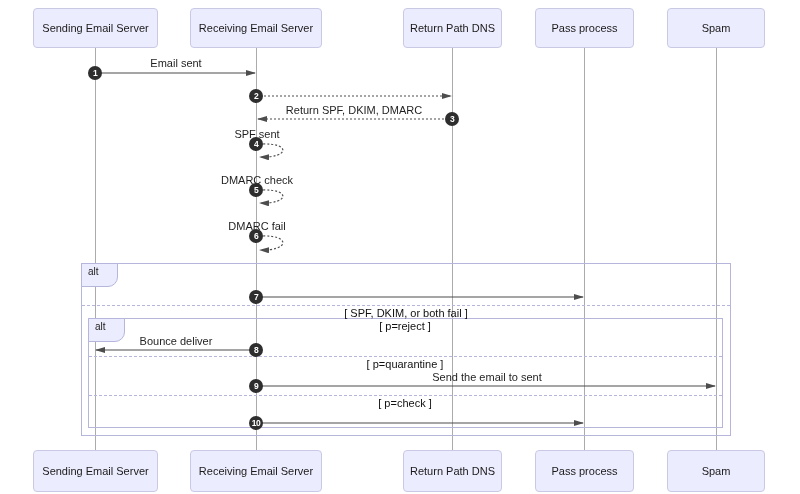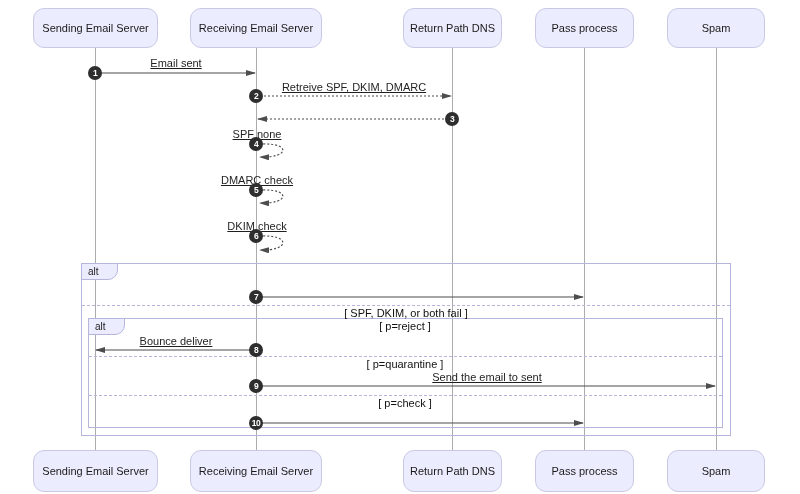--- a/index.html
+++ b/index.html
@@ -2,44 +2,44 @@
 <html><head>
 <meta charset="utf-8">
 <style>
   html,body { margin:0; padding:0; background:#ffffff; }
   .canvas {
     position:relative; width:800px; height:494px; background:#ffffff;
     font-family:"Liberation Sans", sans-serif; overflow:hidden;
   }
   .actor {
     position:absolute; height:40px; background:#ECECFF;
-    border:1px solid #c9c9e5; border-radius:11px; box-sizing:border-box;
+    border:1px solid #c9c9e5; border-radius:4px; box-sizing:border-box;
     display:flex; align-items:center; justify-content:center;
     font-size:11px; color:#1a1a1a; white-space:nowrap;text-align:right;
   }
   .lifeline { position:absolute; width:1px; top:48px; height:403px; background:#ababab; }
   .arrow-layer { position:absolute; left:0; top:0; width:800px; height:494px; pointer-events:none; }
   .badge {
     position:absolute; width:14px; height:14px; border-radius:50%;
     background:#2e2e2e; color:#ffffff; font-size:8.5px; font-weight:bold;
     display:flex; align-items:center; justify-content:center; letter-spacing:-0.5px;
   }
   .msg-label {
     position:absolute; transform:translateX(-50%); font-size:11px;
-    color:#1f1f1f; white-space:nowrap;text-decoration:underline;
+    color:#1f1f1f; white-space:nowrap;
   }
   .cond {
     position:absolute; transform:translateX(-50%); font-size:11px;
     color:#111111; white-space:nowrap;
   }
   .alt-frame { position:absolute; border:1px solid #b6b6dc; box-sizing:border-box; }
   .alt-tag {
     position:absolute; background:#ECECFF; border:1px solid #b6b6dc;
     border-radius:0 0 10px 0; font-size:10px; color:#222222;
-    width:37px; height:17px; line-height:16px; padding-left:6px; box-sizing:border-box;
+    width:37px; height:24px; line-height:16px; padding-left:6px; box-sizing:border-box;
   }
   .divider { position:absolute; height:0; border-top:1px dashed #b6b6dc; }
 </style>
 </head>
 <body>
 
 <div class="canvas">
 
   <div class="lifeline" style="left:95px"></div>
   <div class="lifeline" style="left:256px"></div>
@@ -85,24 +85,24 @@
     <path d="M 263 144 C 290 143 290 158 260 157" fill="none" stroke="#4d4d4d" stroke-width="1.2" stroke-dasharray="2 2" marker-end="url(#ah)"></path>
     <path d="M 263 190 C 290 189 290 204 260 203" fill="none" stroke="#4d4d4d" stroke-width="1.2" stroke-dasharray="2 2" marker-end="url(#ah)"></path>
     <path d="M 263 236 C 290 235 290 251 260 250" fill="none" stroke="#4d4d4d" stroke-width="1.2" stroke-dasharray="2 2" marker-end="url(#ah)"></path>
     <line x1="256" y1="297" x2="583" y2="297" stroke="#4d4d4d" stroke-width="1.2" marker-end="url(#ah)"></line>
     <line x1="256" y1="350" x2="96" y2="350" stroke="#4d4d4d" stroke-width="1.2" marker-end="url(#ah)"></line>
     <line x1="256" y1="386" x2="715" y2="386" stroke="#4d4d4d" stroke-width="1.2" marker-end="url(#ah)"></line>
     <line x1="256" y1="423" x2="583" y2="423" stroke="#4d4d4d" stroke-width="1.2" marker-end="url(#ah)"></line>
   </svg>
 
   <div class="msg-label" style="left:176px;top:57px">Email sent</div>
-  <div class="msg-label" style="left:354px;top:81px">Retreive SPF, DKIM, DMARC</div>
-  <div class="msg-label" style="left:257px;top:128px">SPF none</div>
+  <div class="msg-label" style="left:354px;top:104px">Return SPF, DKIM, DMARC</div>
+  <div class="msg-label" style="left:257px;top:128px">SPF sent</div>
   <div class="msg-label" style="left:257px;top:174px">DMARC check</div>
-  <div class="msg-label" style="left:257px;top:220px">DKIM check</div>
+  <div class="msg-label" style="left:257px;top:220px">DMARC fail</div>
   <div class="msg-label" style="left:176px;top:335px">Bounce deliver</div>
   <div class="msg-label" style="left:487px;top:371px">Send the email to sent</div>
 
   <div class="badge" style="left:88px;top:66px">1</div>
   <div class="badge" style="left:249px;top:89px">2</div>
   <div class="badge" style="left:445px;top:112px">3</div>
   <div class="badge" style="left:249px;top:137px">4</div>
   <div class="badge" style="left:249px;top:183px">5</div>
   <div class="badge" style="left:249px;top:229px">6</div>
   <div class="badge" style="left:249px;top:290px">7</div>

